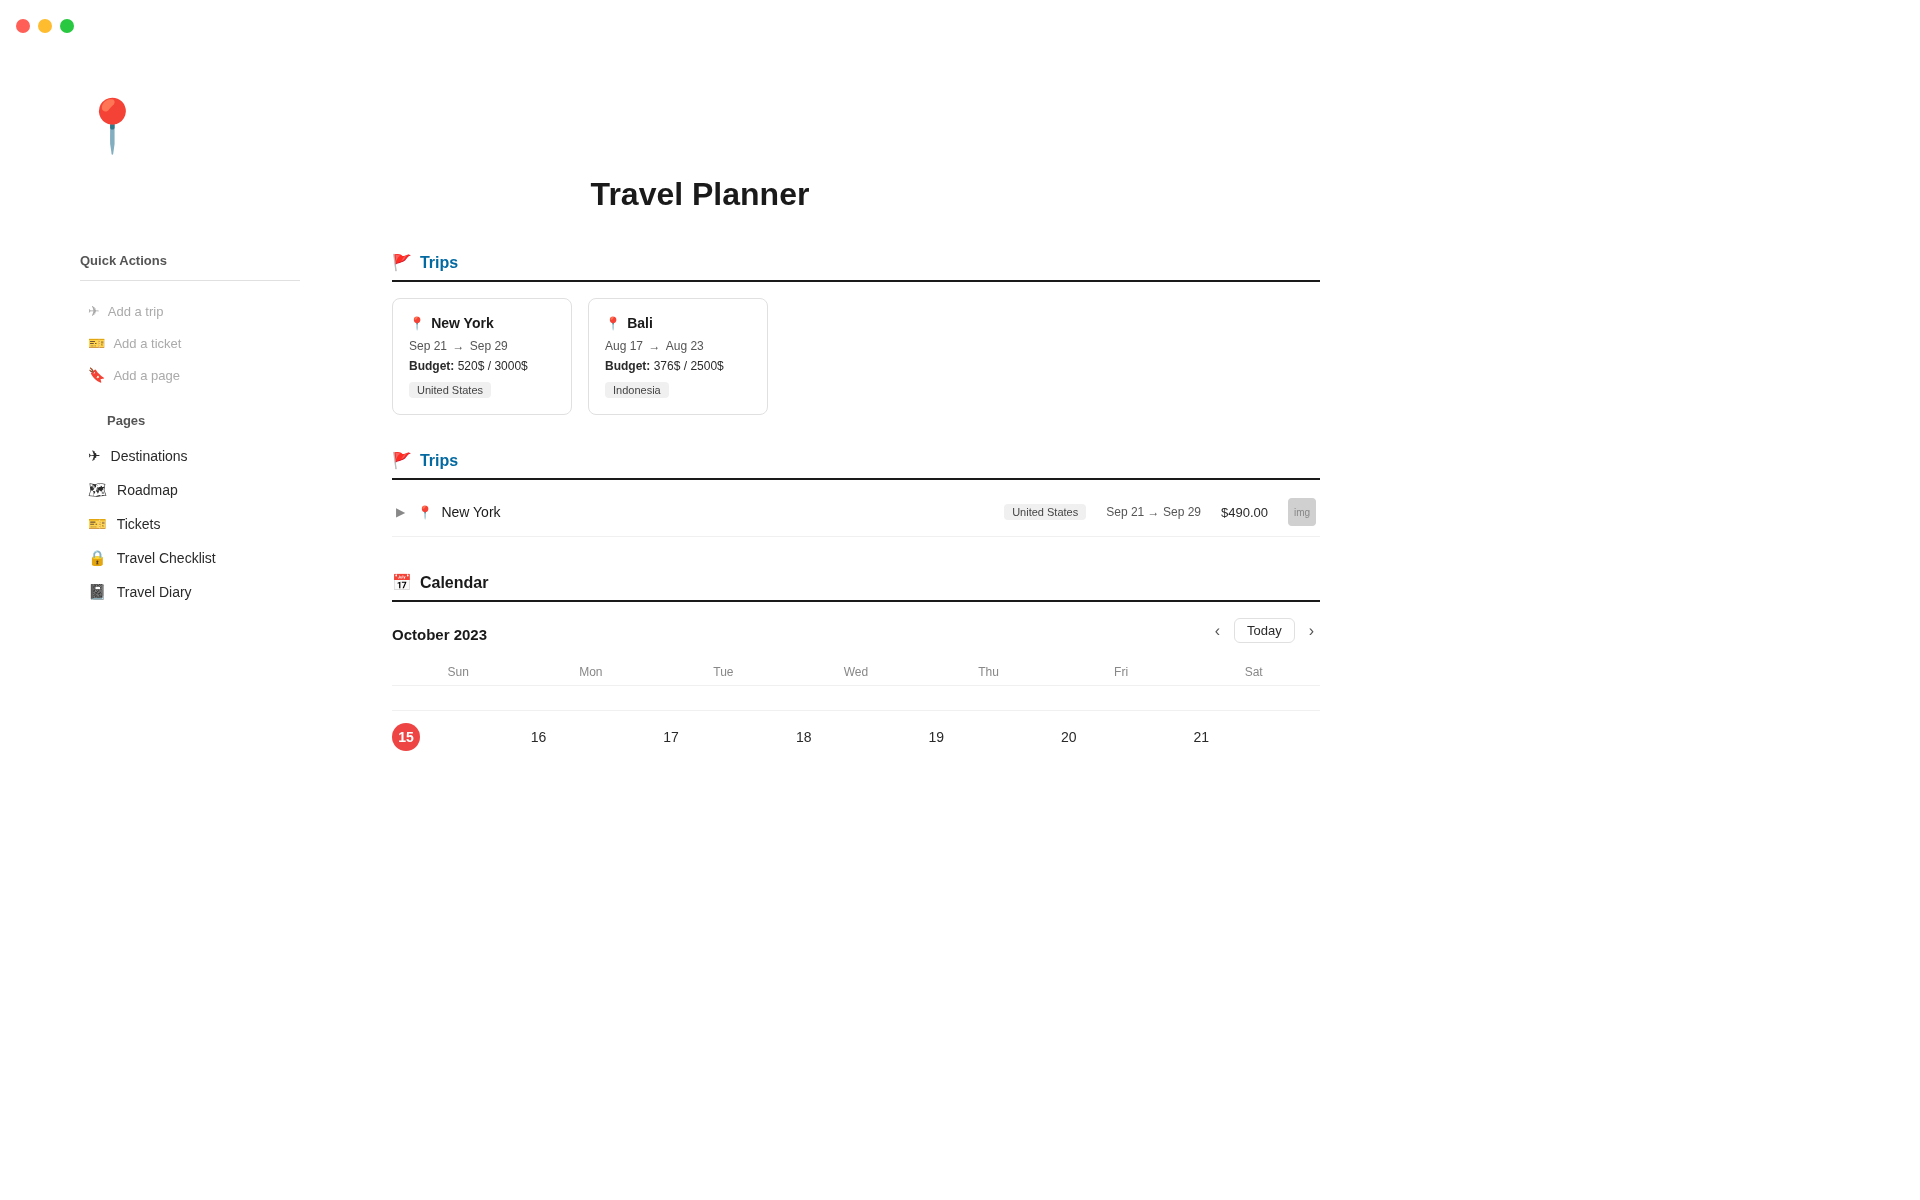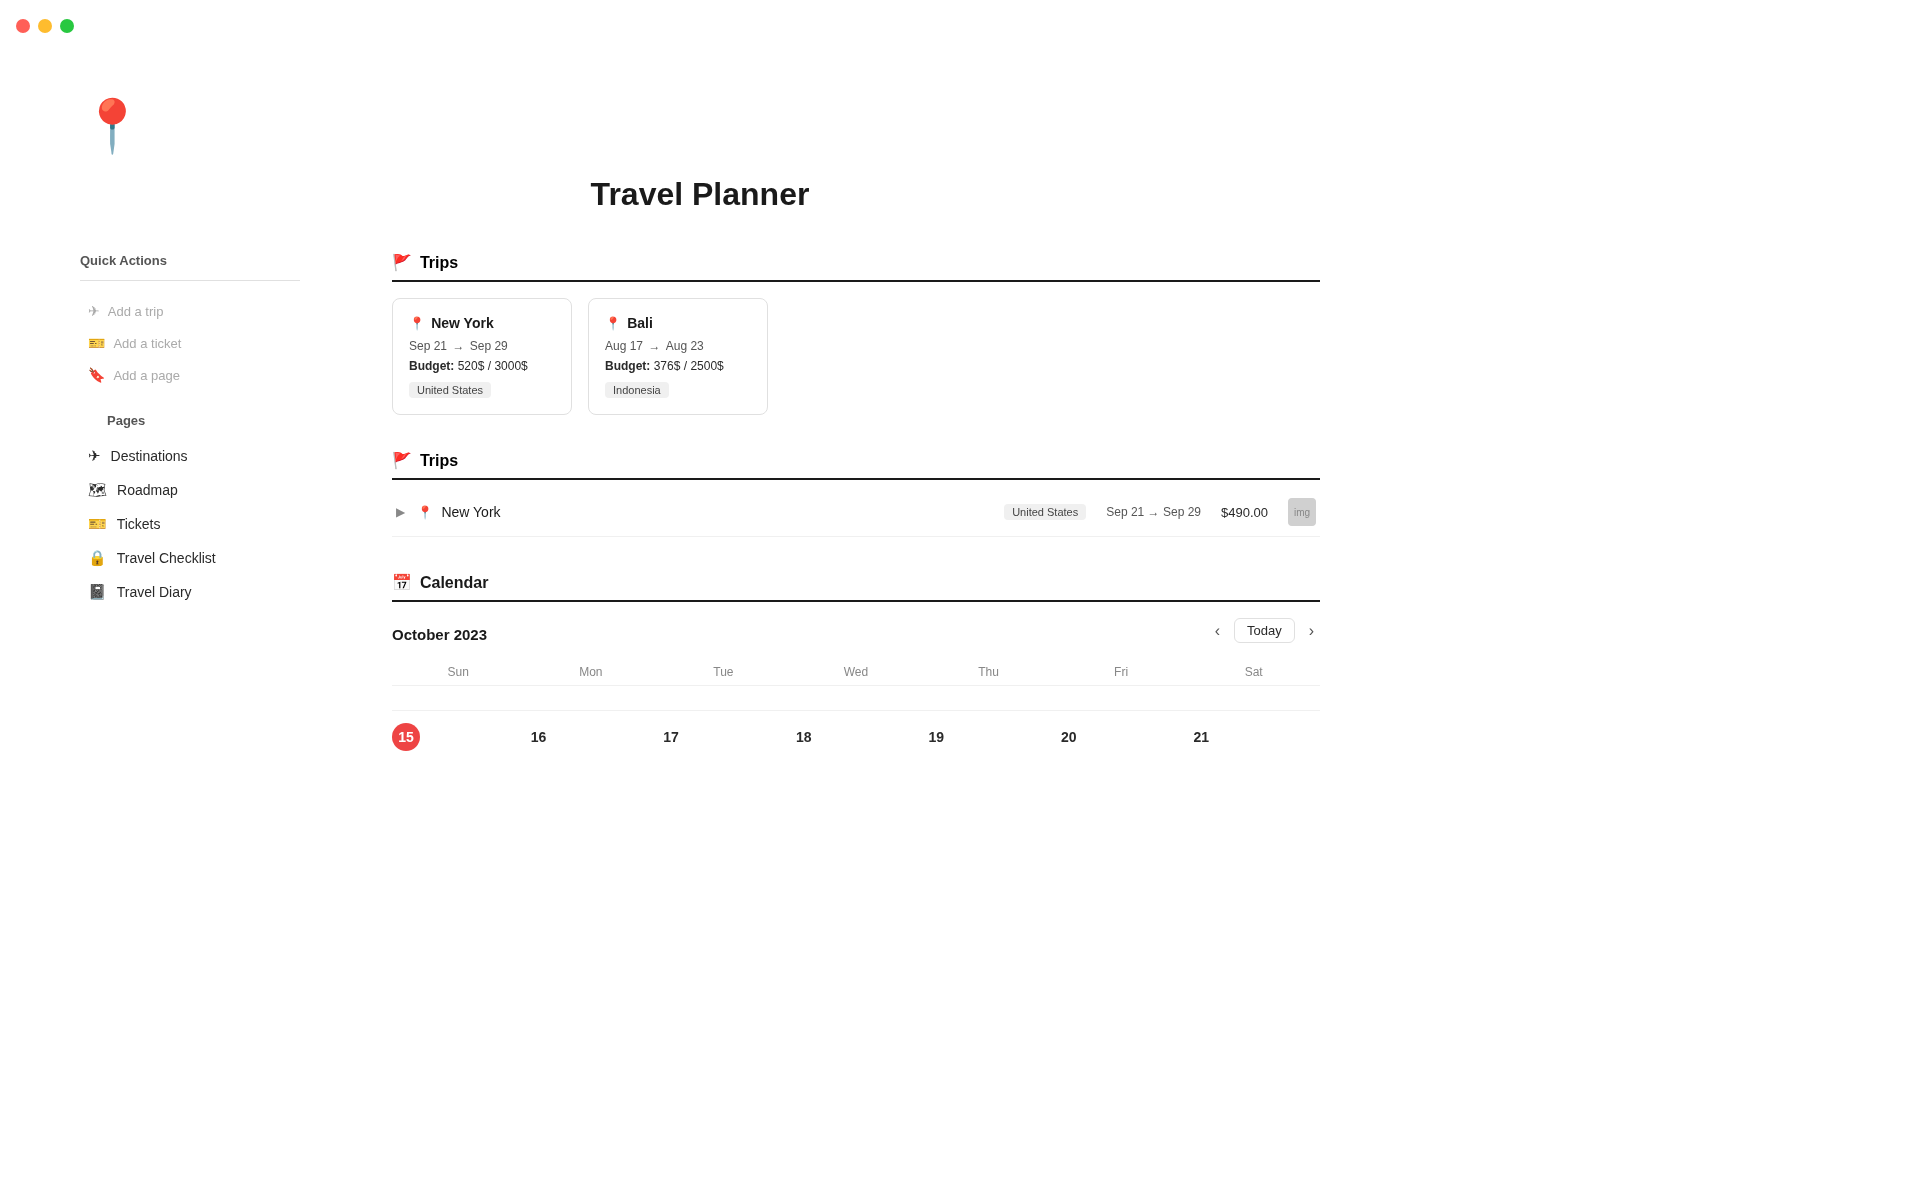--- a/index.html
+++ b/index.html
@@ -132,21 +132,21 @@
       align-items: center;
       gap: 8px;
       margin-bottom: 0;
       padding-bottom: 8px;
       border-bottom: 2px solid #1a1a1a;
     }
     .section-header-icon { font-size: 16px; }
     .section-header-title {
       font-size: 16px;
       font-weight: 600;
-      color: #000000;
+      color: #0369a1;
     }
 
     
     .trips-cards {
       display: flex;
       gap: 16px;
       margin-top: 16px;
       margin-bottom: 36px;
     }
 
@@ -294,21 +294,20 @@
       color: #2a2a2a;
       border-top: 1px solid #f0f0f0;
       vertical-align: top;
     }
     .cal-day-num {
       display: inline-flex;
       align-items: center;
       justify-content: center;
       width: 28px; height: 28px;
       border-radius: 50%;
-      font-weight: bold;
     }
     .cal-today .cal-day-num {
       background: #e44;
       color: white;
       font-weight: 600;
     }
 
     
     .full-width-section {
       width: 100%;

